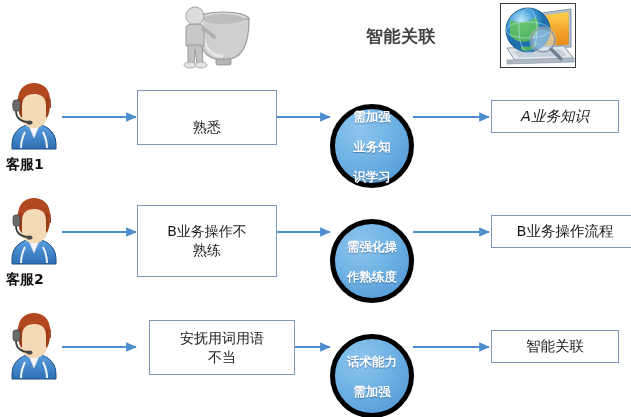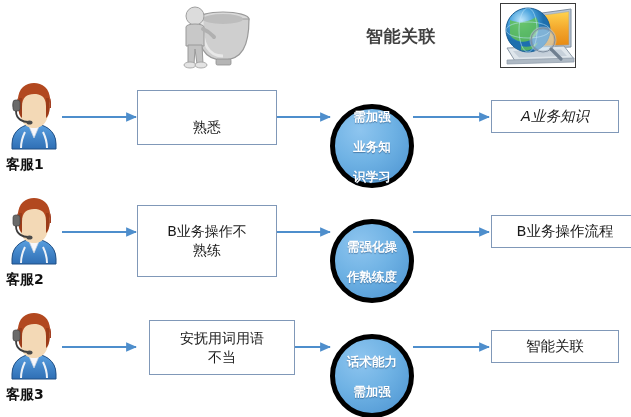--- a/index.html
+++ b/index.html
@@ -256,21 +256,20 @@
       <path d="M11,24 C11,9 45,9 45,24 L45,30 L11,30 Z" fill="#a33f22"></path>
       <path d="M12,22 C12,40 17,50 28,50 C39,50 44,40 44,22 C44,12 12,12 12,22 Z" fill="#f3d9b6"></path>
       <path d="M12,22 C12,10 20,5 28,5 C36,5 44,10 44,22 C44,26 42,28 40,28 C40,18 34,16 28,16 C21,16 16,19 16,29 C14,29 12,27 12,22 Z" fill="#b2481f"></path>
       <path d="M13,20 C11,30 13,38 16,40 L16,20 Z" fill="#9c3c19"></path>
       <path d="M43,20 C45,30 43,38 40,40 L40,20 Z" fill="#9c3c19"></path>
       <rect x="7" y="22" width="7" height="11" rx="2.5" fill="#6a6a6a" stroke="#434343" stroke-width=".7"></rect>
       <path d="M10,33 C10,42 18,44 22,44" fill="none" stroke="#3d3d3d" stroke-width="1.8"></path>
       <ellipse cx="23.5" cy="44.5" rx="3" ry="2" fill="#4a4a4a"></ellipse>
     </svg>
   </div>
-  <div class="agent-label" style="left:6px;top:386px;">客服3</div>
 
   <div class="box" style="left:137px;top:320px;width:146px;height:55px;margin-left:12px;">
     <span>
       <span>安抚用词用语</span><br>
       <span>不当</span>
     </span>
   </div>
 
   <div class="circle" style="left:330px;top:305px;">
     <span>

